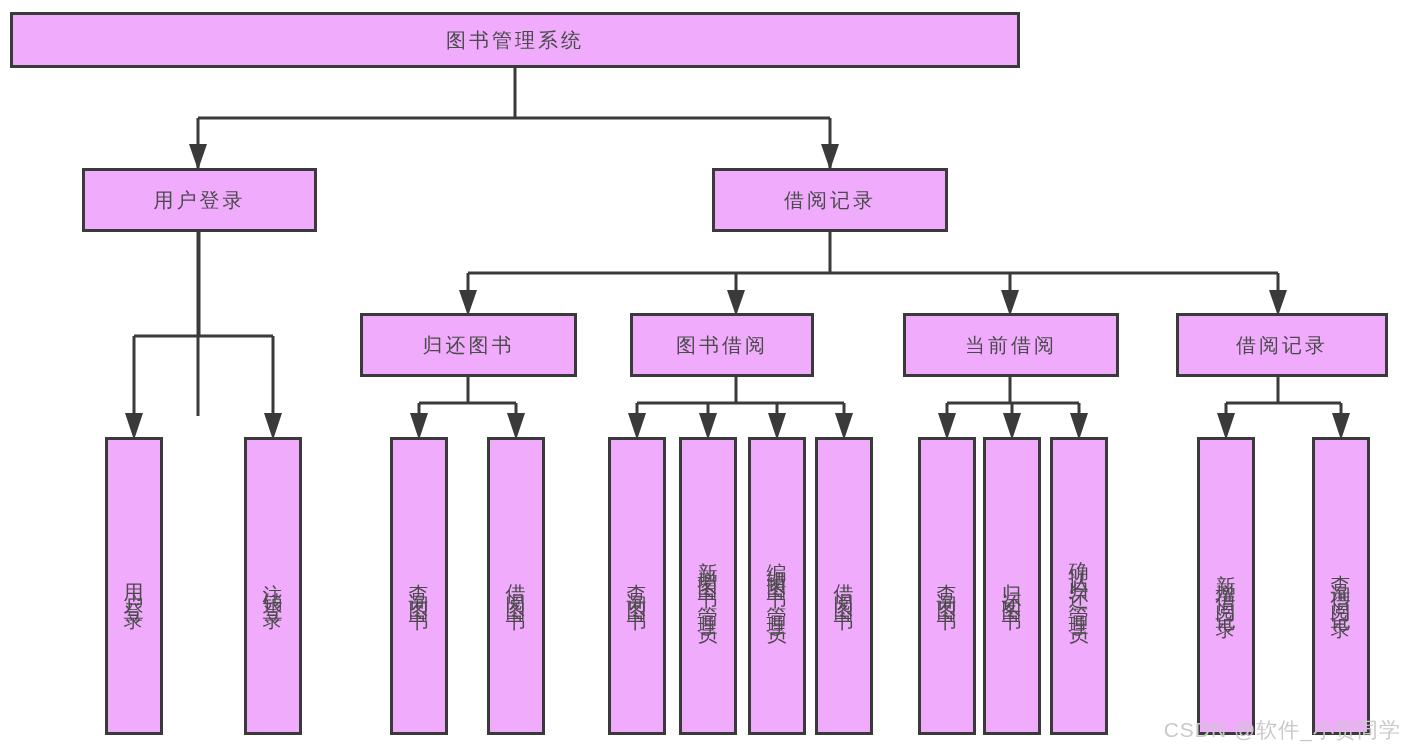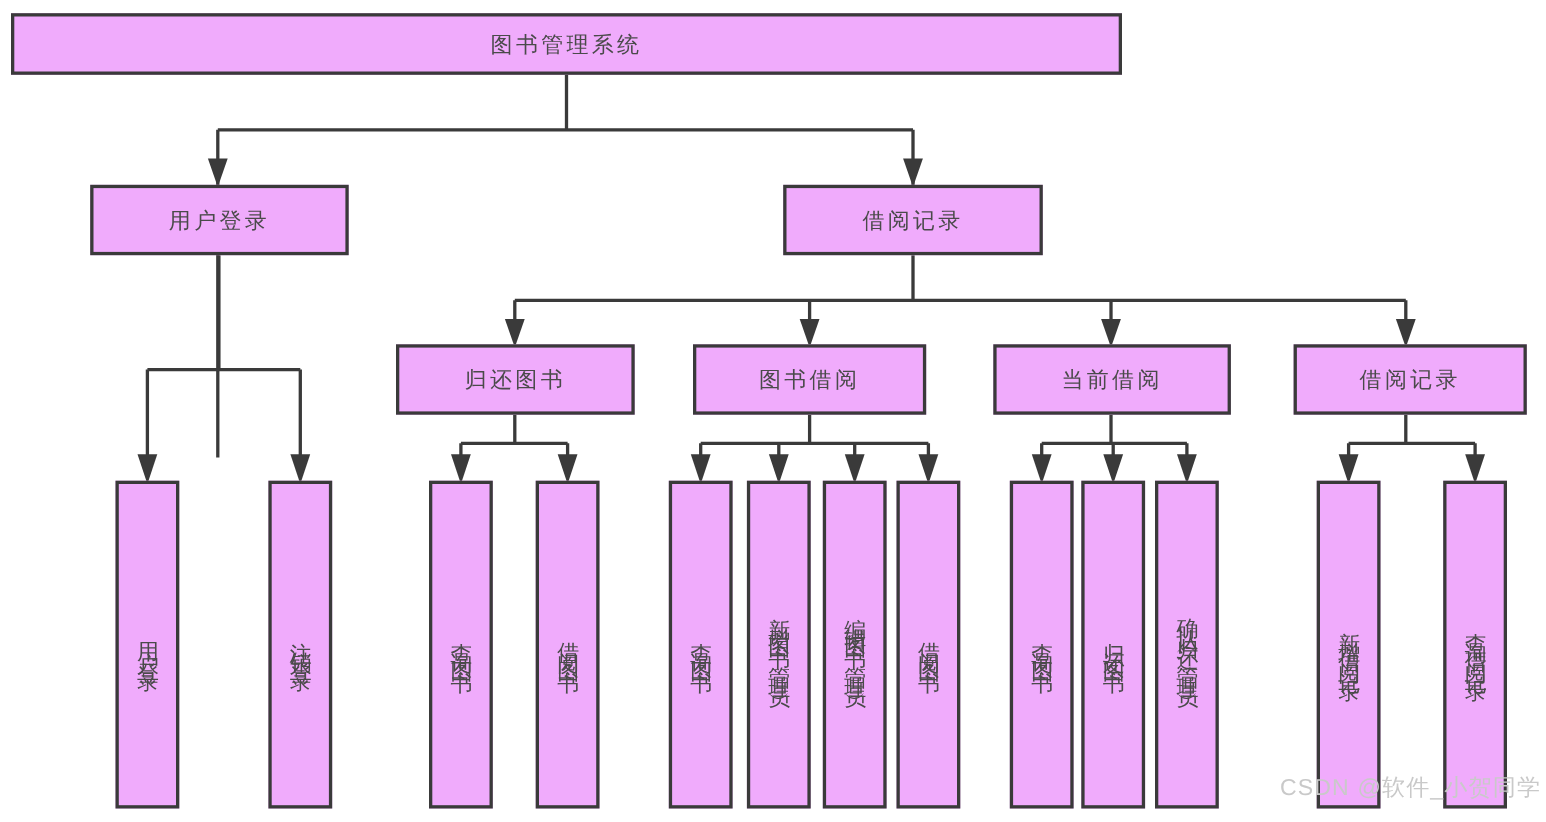--- a/index.html
+++ b/index.html
@@ -33,21 +33,21 @@
   }
   .vbox span {
     writing-mode:vertical-rl;
     font-size:20px;
     letter-spacing:9px;
     line-height:1;
   }
   .watermark {
     position:absolute;
     right:4px;
-    bottom:17px;
+    bottom:3px;
     font-size:21px;
     letter-spacing:1px;
     color:#c9c9c9;
     z-index:5;
     white-space:nowrap;
   }
 </style>
 </head>
 <body>
 
@@ -121,21 +121,21 @@
   <div class="box hbox" style="left:82px;top:168px;width:235px;height:64px">
     <span>用户登录</span>
   </div>
   <div class="box hbox" style="left:712px;top:168px;width:236px;height:64px">
     <span>借阅记录</span>
   </div>
 
   <div class="box hbox" style="left:360px;top:313px;width:217px;height:64px">
     <span>归还图书</span>
   </div>
-  <div class="box hbox" style="left:630px;top:313px;width:212px;height:64px">
+  <div class="box hbox" style="left:630px;top:313px;width:184px;height:64px">
     <span>图书借阅</span>
   </div>
   <div class="box hbox" style="left:903px;top:313px;width:216px;height:64px">
     <span>当前借阅</span>
   </div>
   <div class="box hbox" style="left:1176px;top:313px;width:212px;height:64px">
     <span>借阅记录</span>
   </div>
 
   <div class="box vbox" style="left:105px;top:437px;width:58px;height:298px">

